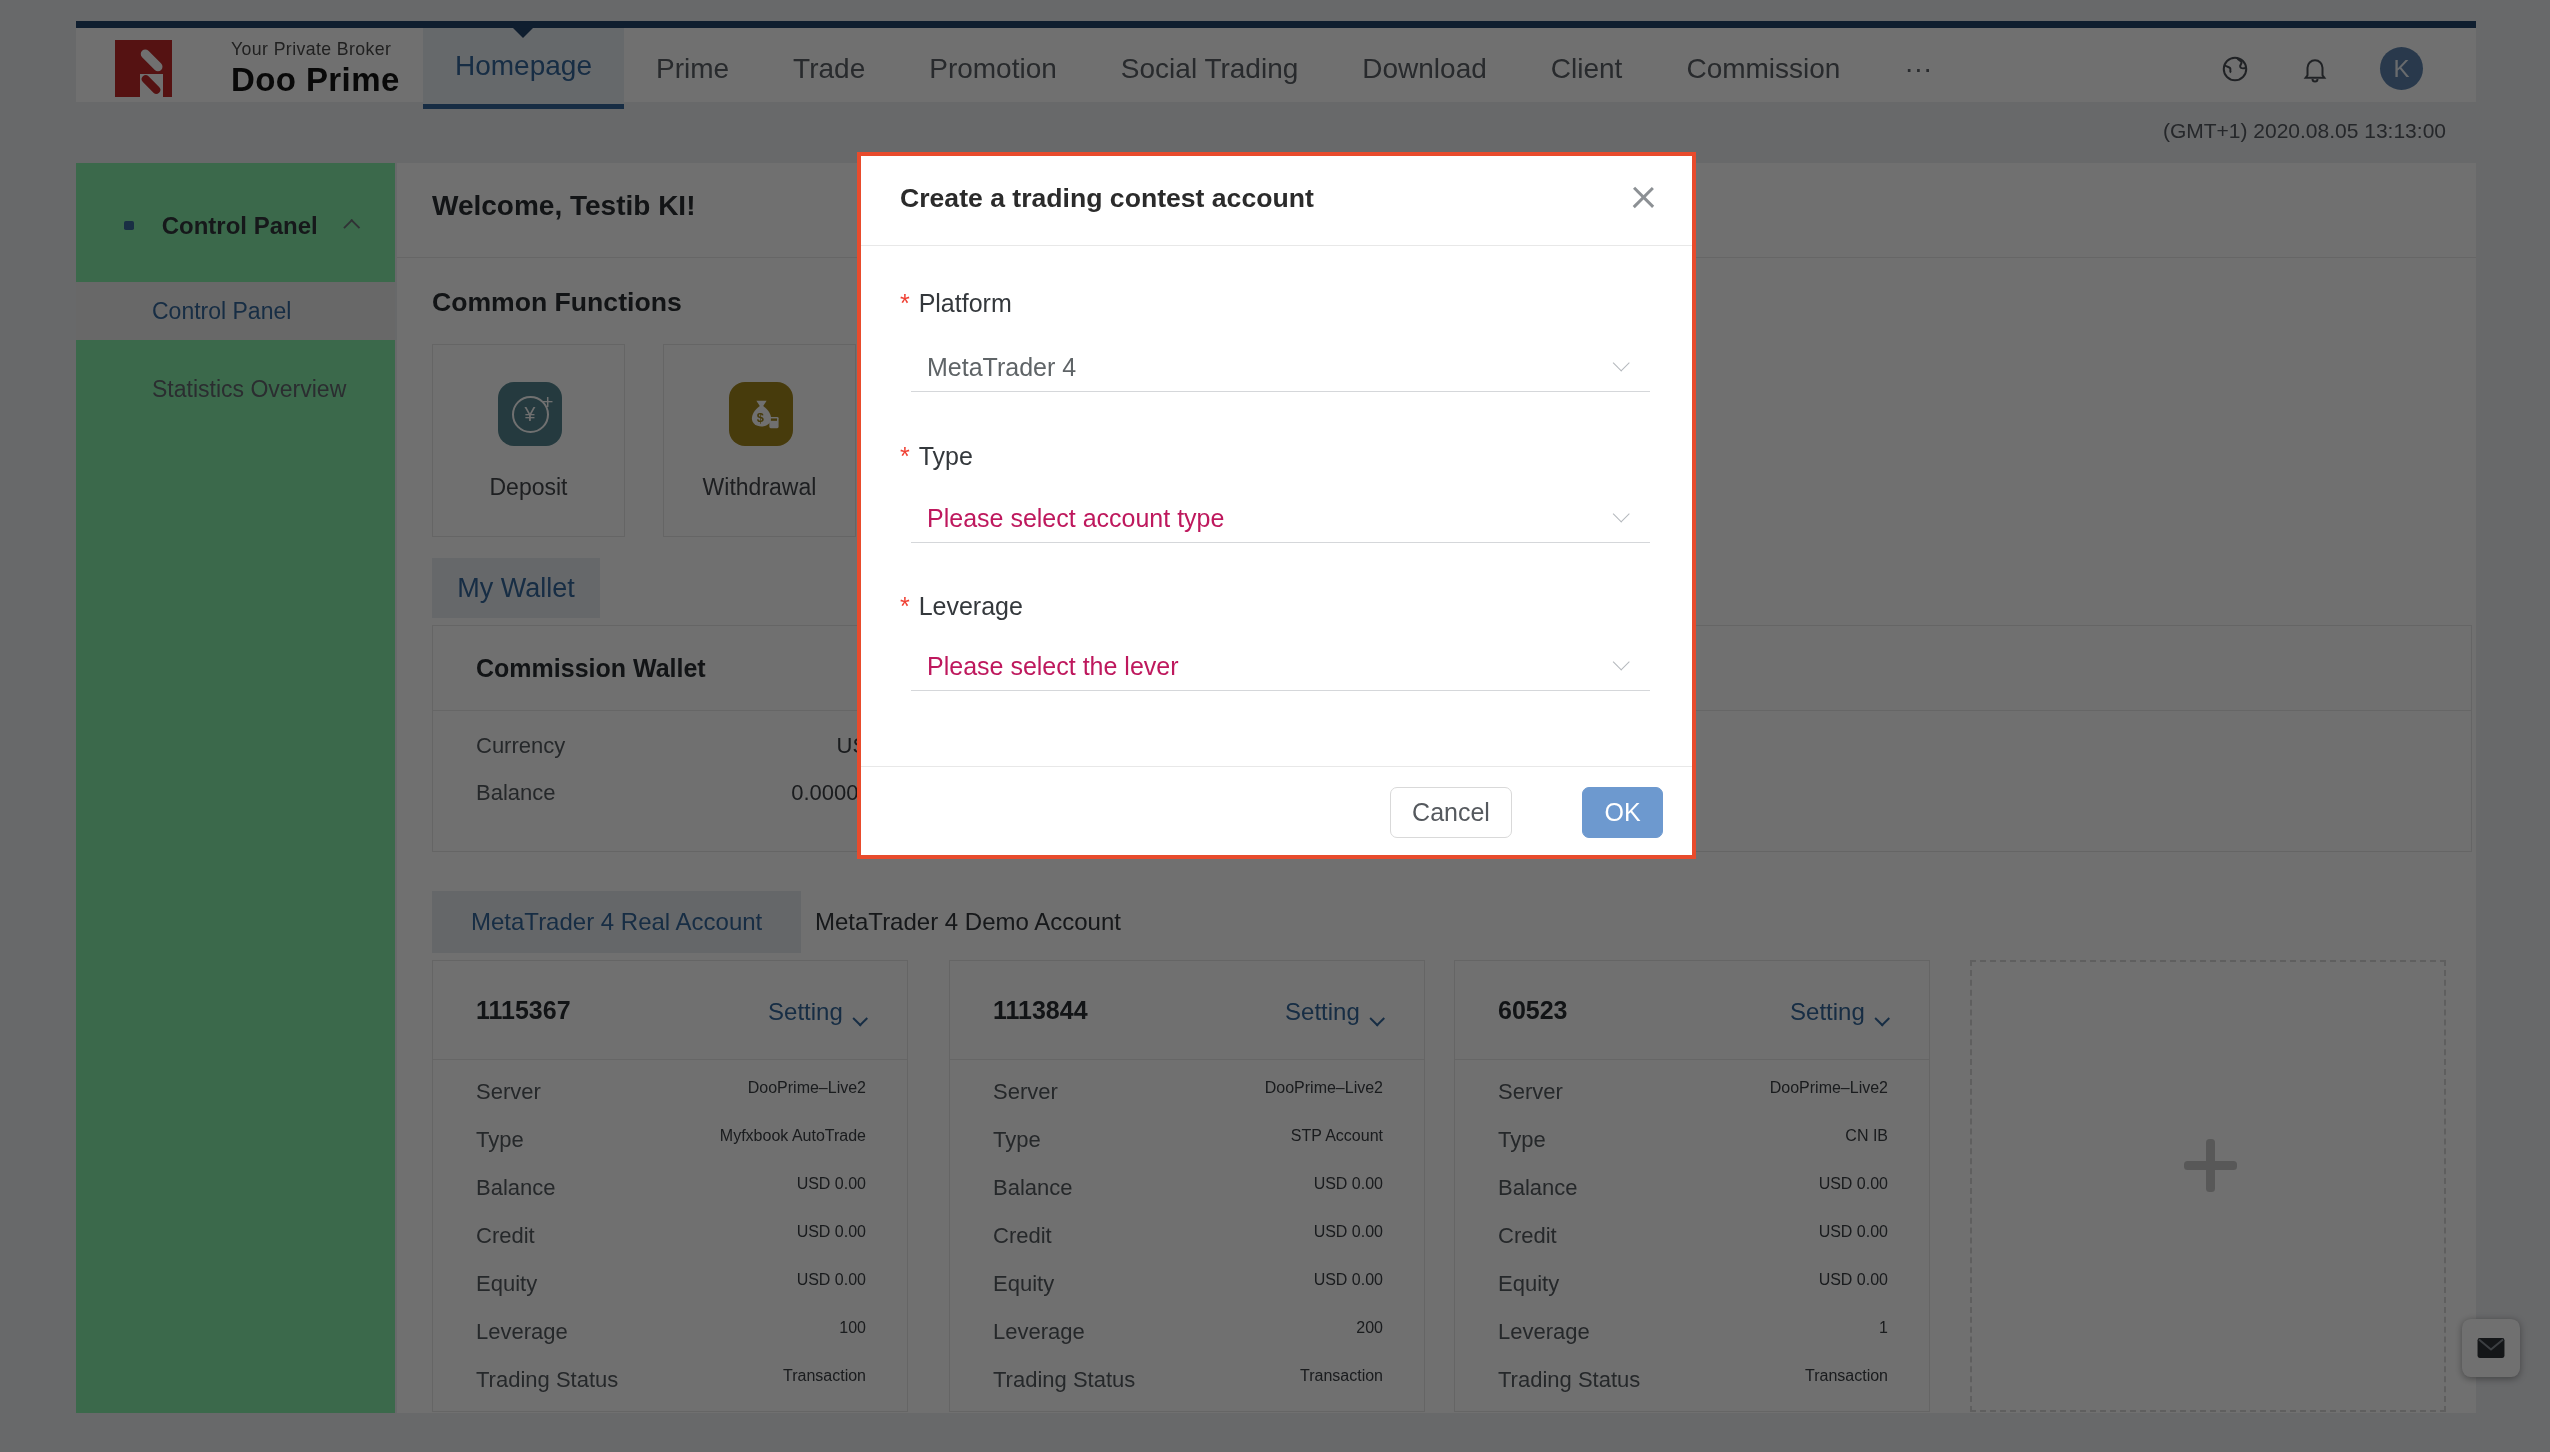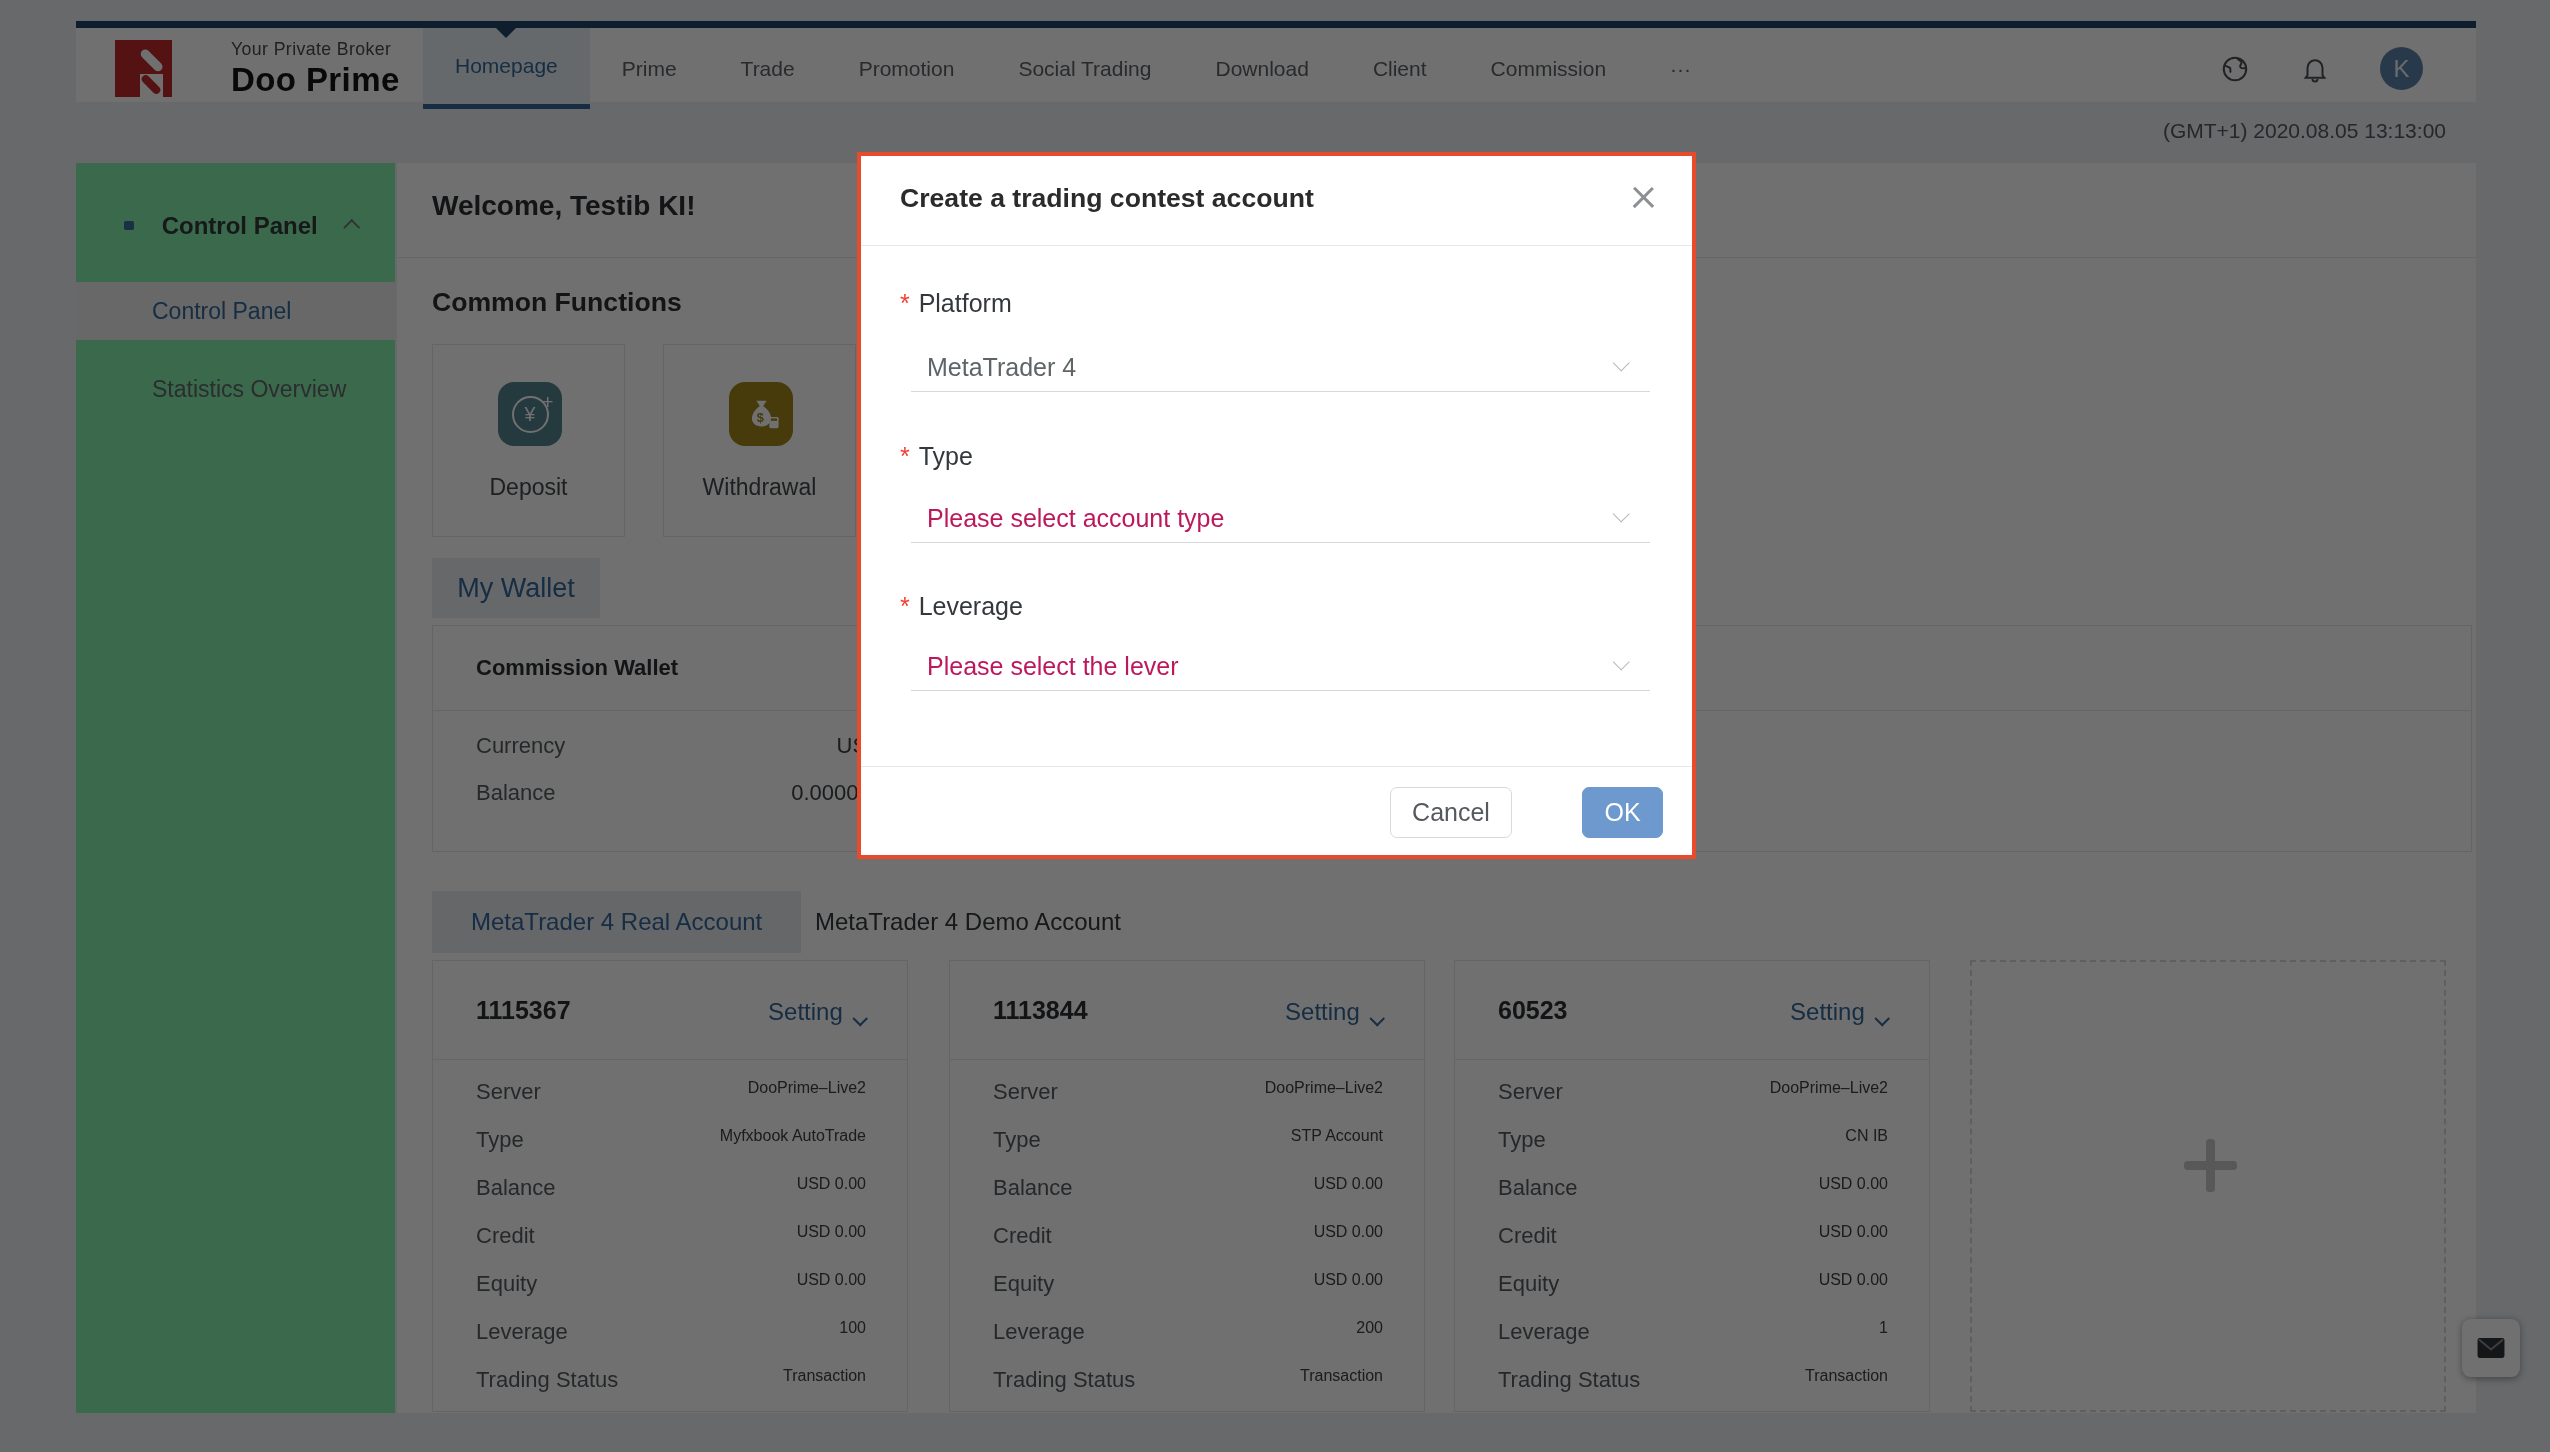--- a/index.html
+++ b/index.html
@@ -14,21 +14,21 @@
   #logo-mark .slash1 { position:absolute; width:8.9px; height:26.6px; background:#fff; border-radius:5.3px;
                        transform:rotate(-45deg); left:32px; top:7px; }
   #logo-mark .notch  { position:absolute; width:23px; height:23px; background:#fff; left:25px; bottom:0; }
   #logo-mark .slash2 { position:absolute; width:8px; height:23px; background:#c22a2a; border-radius:4.4px;
                        transform:rotate(-45deg); left:32px; bottom:1.8px; }
   #logo-text { margin-left:14px; }
   #logo-tagline { font-size:17.7px; color:#4a4a4a; letter-spacing:0.4px; }
   #logo-brand { font-size:33px; font-weight:bold; color:#151515; letter-spacing:0.4px; margin-top:1.8px; }
 
   #nav { position:absolute; left:347px; top:0; height:81px; display:flex; align-items:stretch; }
-  .nav-item { display:flex; align-items:center; padding:0 32px; font-size:21px; color:#5c6166; cursor:pointer; position:relative; }
+  .nav-item { display:flex; align-items:center; padding:0 32px; font-size:28px; color:#5c6166; cursor:pointer; position:relative; }
   .nav-item.active { background:#e9eef4; color:#35689c; border-bottom:5.3px solid #35689c; }
   .nav-item.active .nav-caret { position:absolute; top:-0.9px; left:50%; margin-left:-11.5px;
       width:0; height:0; border-left:11.5px solid transparent; border-right:11.5px solid transparent;
       border-top:11.5px solid #24466b; }
 
   #header-icons { position:absolute; right:53px; top:0; height:81px; display:flex; align-items:center; gap:50px; }
   .hicon { width:30px; height:30px; color:#4a4f55; }
   #avatar { width:43px; height:43px; border-radius:50%; background:#5d83ad; color:#eef3f8;
             display:flex; align-items:center; justify-content:center; font-size:24px; }
 
@@ -60,21 +60,21 @@
   #dep-icon { background:#54858f; }
   #wd-icon  { background:#a3861c; }
   .icon-ring { width:37px; height:37px; border:2.7px solid #fff; border-radius:50%; display:flex;
                align-items:center; justify-content:center; color:#fff; font-size:19.5px; position:relative; }
   .icon-plus { position:absolute; right:-7px; top:-7px; color:#fff; font-size:19.5px; }
 
   #wallet-tab { position:absolute; left:35px; top:395px; width:168px; height:60px; background:#e9edf2;
                 color:#35689c; font-size:27px; display:flex; align-items:center; justify-content:center; cursor:pointer; }
   #wallet-card { position:absolute; left:35px; top:462px; width:2040px; height:227px; border:0.9px solid #e6e6e6; background:#fff; }
   #wallet-head { position:absolute; left:0; top:0; width:100%; height:85px; border-bottom:0.9px solid #e8e8e8;
-                 display:flex; align-items:center; padding-left:43px; font-size:22px; font-weight:bold; color:#2b2f33; }
+                 display:flex; align-items:center; padding-left:43px; font-size:25px; font-weight:bold; color:#2b2f33; }
   .wallet-row { position:absolute; left:0; width:100%; height:46px; }
   .wallet-row .wl { position:absolute; left:43px; top:10.6px; font-size:22px; color:#565b60; }
   .wallet-row .wv { position:absolute; left:0; top:10.6px; width:450px; text-align:right; font-size:22px; color:#3c4045; }
 
   .acct-tab { position:absolute; top:728px; height:62px; display:flex; align-items:center; padding:0 39px;
               font-size:24px; cursor:pointer; }
   #acct-tab-real { left:35px; background:#e7ebf0; color:#35689c; }
   #acct-tab-demo { left:379px; color:#33373c; }
 
   .acct-card { position:absolute; top:797px; width:476px; height:452px; border:0.9px solid #e6e6e6; background:#fff; }

